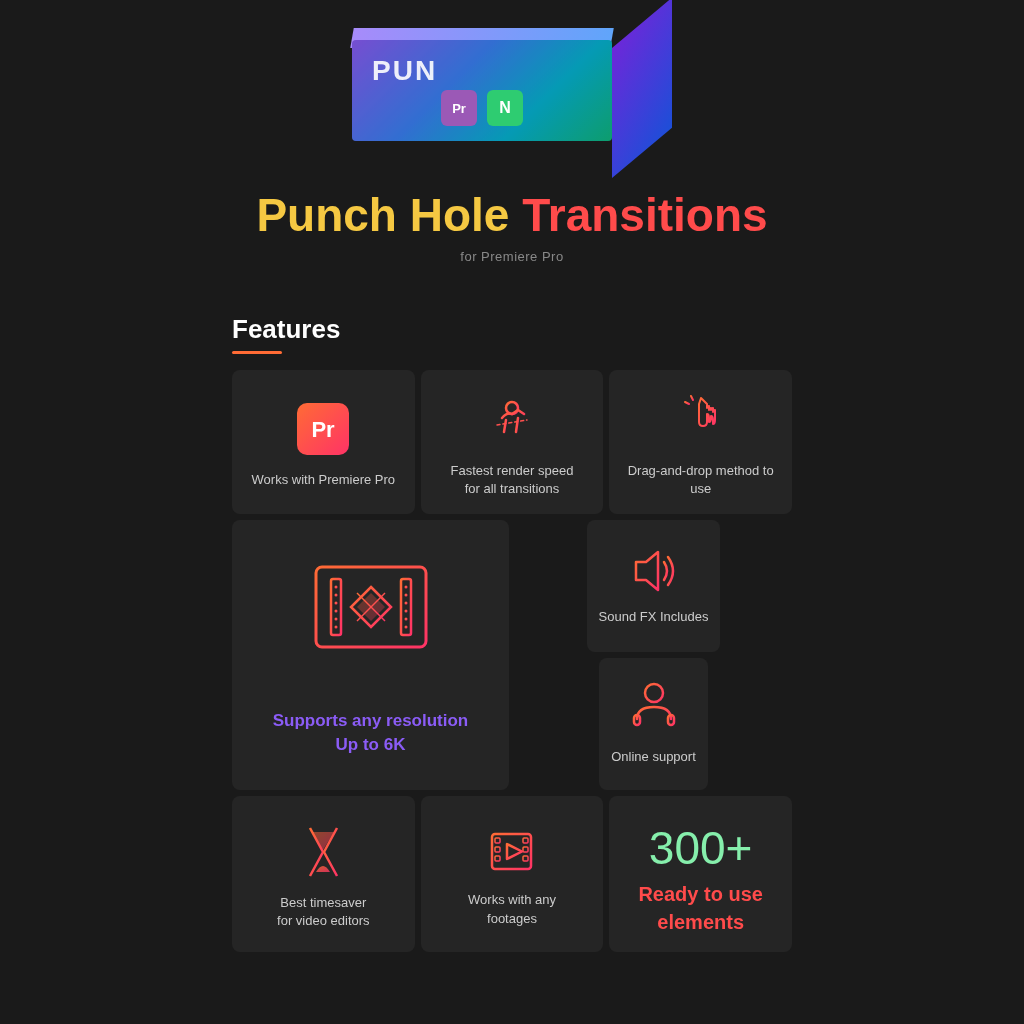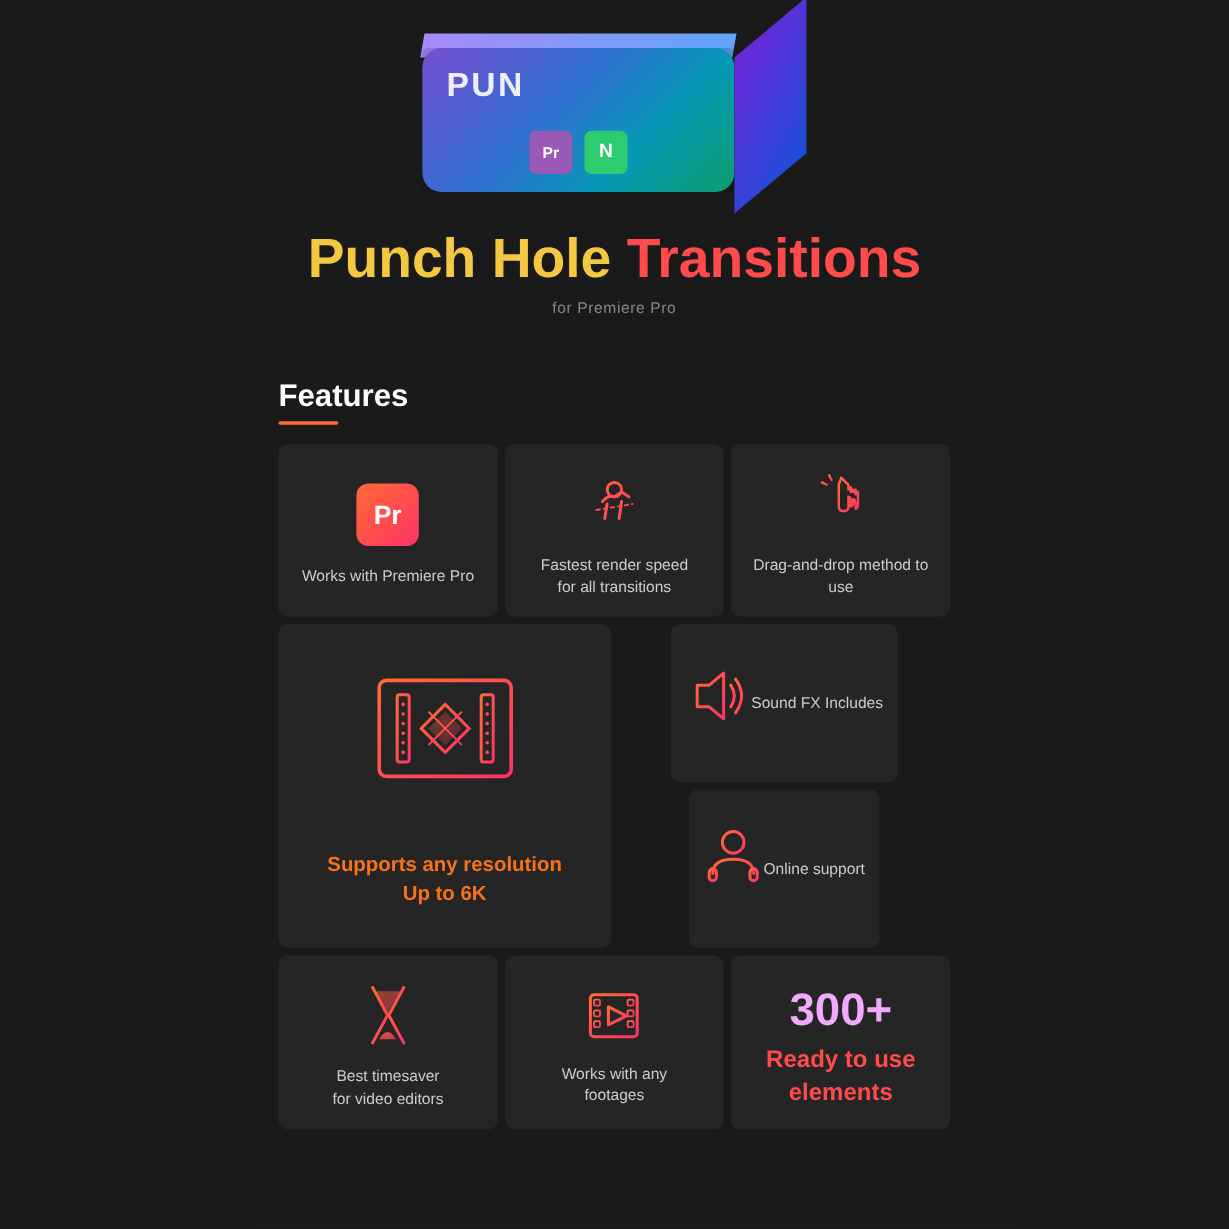--- a/index.html
+++ b/index.html
@@ -41,26 +41,26 @@
     }
 
     
     .box-3d {
       width: 320px;
       height: 130px;
       position: relative;
     }
     .box-front {
       width: 260px;
-      height: 120px;
+      height: 101px;
       background: linear-gradient(135deg, #8B5CF6 0%, #3B82F6 40%, #06B6D4 70%, #10B981 100%);
       position: absolute;
       left: 0;
       top: 0;
-      border-radius: 16px;
+      border-radius: 4px;
       display: flex;
       align-items: center;
       justify-content: center;
     }
     .box-front-overlay {
       position: absolute;
       top: 0; left: 0; right: 0; bottom: 0;
       background: rgba(0,0,0,0.15);
       border-radius: 4px;
     }
@@ -208,50 +208,50 @@
       gap: 0;
       padding: 0;
       min-height: 270px;
       background: transparent;
     }
     .feature-card.tall-right .sub-card {
       background: #252525;
       border-radius: 8px;
       flex: 1;
       display: flex;
-      flex-direction: row;
-      align-items: center;
-      justify-content: flex-start;
+      flex-direction: column;
+      align-items: center;
+      justify-content: center;
       padding: 16px 12px;
     }
     .feature-card.tall-right .sub-card + .sub-card {
       margin-top: 6px;
     }
 
     .feature-icon {
       margin-bottom: 12px;
       display: flex;
       align-items: center;
       justify-content: center;
     }
     .feature-label {
       color: #ccc;
       font-size: 13px;
       text-align: center;
       line-height: 1.4;
     }
     .feature-label.big {
-      color: #f97316;
+      color: #8b5cf6;
       font-size: 17px;
       font-weight: 600;
     }
     .feature-label.accent {
-      color: #f0abfc;
-      font-size: 38px;
-      font-weight: 700;
+      color: #86efac;
+      font-size: 46px;
+      font-weight: 400;
     }
     .feature-label.accent-sub {
       color: #FF4B4B;
       font-size: 20px;
       font-weight: 600;
     }
 
     
     svg.icon { overflow: visible; }
   </style>

